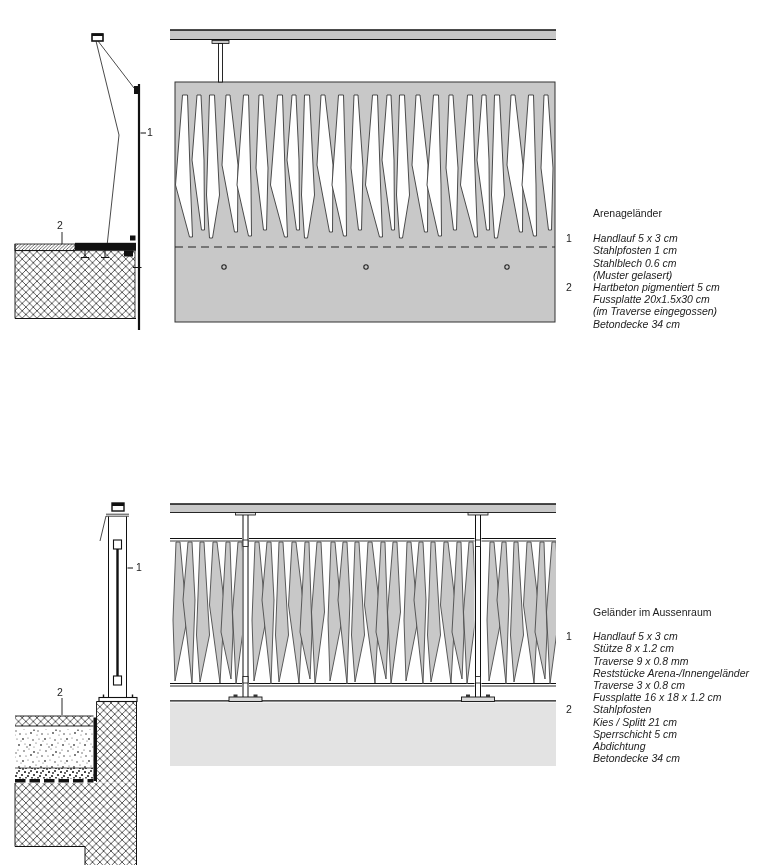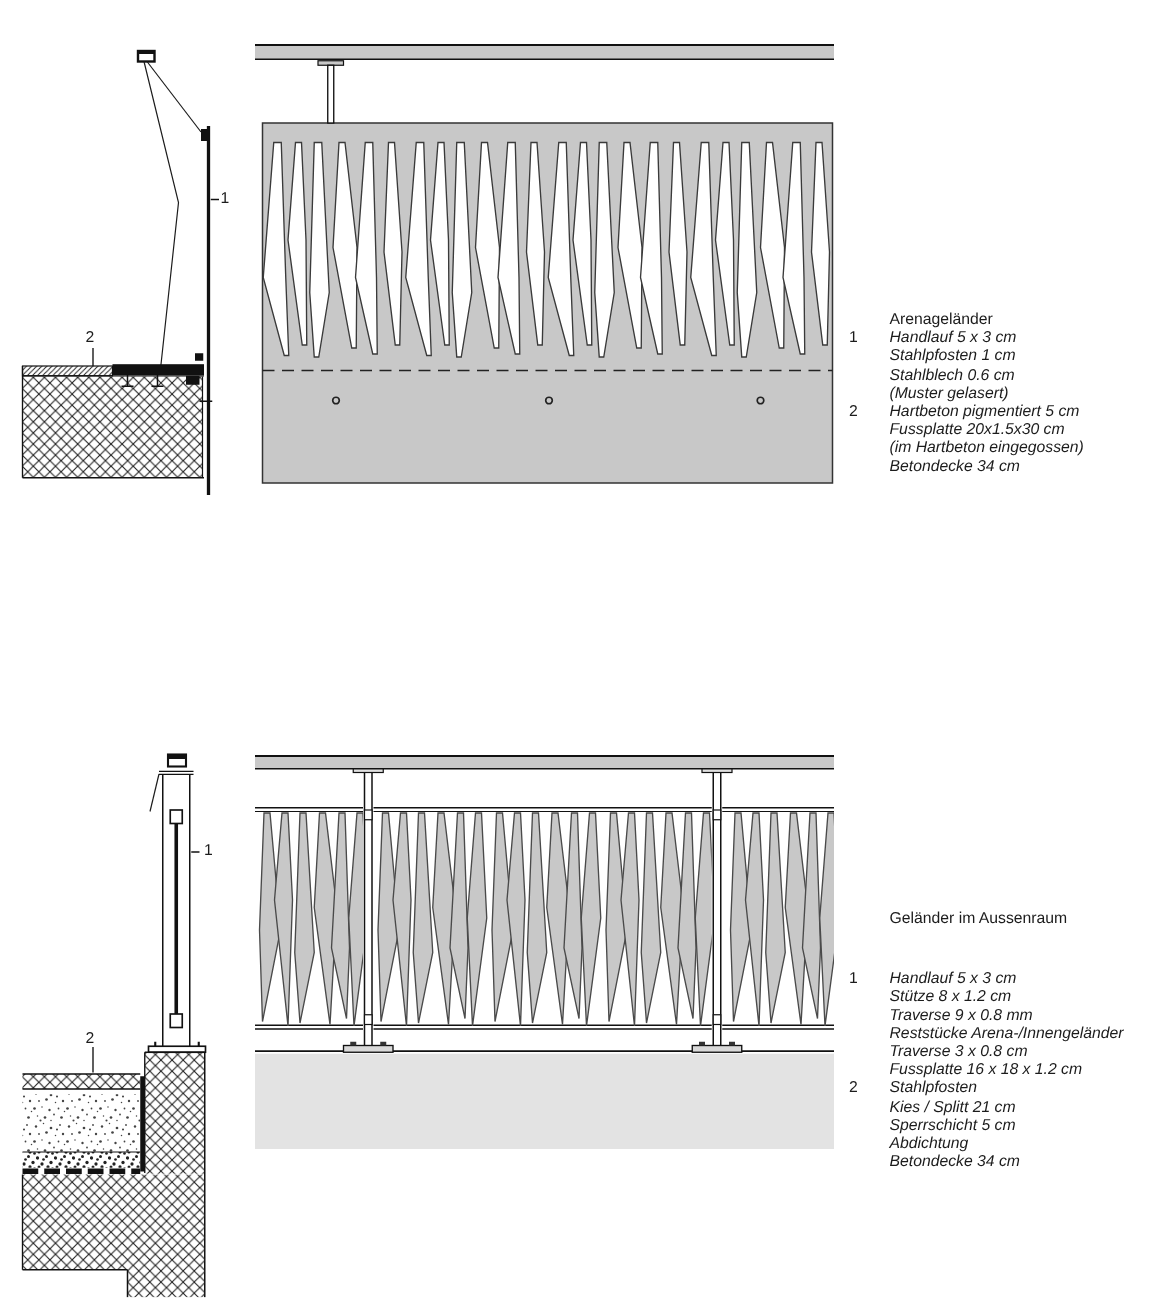--- a/index.html
+++ b/index.html
@@ -262,21 +262,21 @@
     <line x1="170" y1="512.5" x2="556" y2="512.5" stroke="#111" stroke-width="0.9"></line>
   </g>
 </svg>
 
   <div class="callout" style="left:147px;top:127px">1</div>
   <div class="callout" style="left:57px;top:220px">2</div>
   <div class="callout" style="left:136px;top:562px">1</div>
   <div class="callout" style="left:57px;top:687px">2</div>
 
   <div class="annot" style="left:566px;top:207px;width:206px">
-    <div class="annot-title" style="margin-left:27px;">Arenageländer</div>
+    <div class="annot-title" style="margin-left:27px;margin-bottom:13px">Arenageländer</div>
     <div>
       <div class="spec-row">
           <span class="spec-num">1</span>
           <span class="spec-text">Handlauf 5 x 3 cm</span>
         </div>
       <div class="spec-row">
           <span class="spec-num"></span>
           <span class="spec-text">Stahlpfosten 1 cm</span>
         </div>
       <div class="spec-row">
@@ -290,31 +290,31 @@
       <div class="spec-row">
           <span class="spec-num">2</span>
           <span class="spec-text">Hartbeton pigmentiert 5 cm</span>
         </div>
       <div class="spec-row">
           <span class="spec-num"></span>
           <span class="spec-text">Fussplatte 20x1.5x30 cm</span>
         </div>
       <div class="spec-row">
           <span class="spec-num"></span>
-          <span class="spec-text">(im Hartbeton eingegossen)</span>
+          <span class="spec-text">(im Traverse eingegossen)</span>
         </div>
       <div class="spec-row">
           <span class="spec-num"></span>
           <span class="spec-text">Betondecke 34 cm</span>
         </div>
     </div>
   </div>
 
   <div class="annot" style="left:566px;top:606px;width:206px">
-    <div class="annot-title" style="margin-left:27px;margin-bottom:28px">Geländer im Aussenraum</div>
+    <div class="annot-title" style="margin-left:27px;margin-bottom:12px">Geländer im Aussenraum</div>
     <div>
       <div class="spec-row">
           <span class="spec-num">1</span>
           <span class="spec-text">Handlauf 5 x 3 cm</span>
         </div>
       <div class="spec-row">
           <span class="spec-num"></span>
           <span class="spec-text">Stütze 8 x 1.2 cm</span>
         </div>
       <div class="spec-row">

